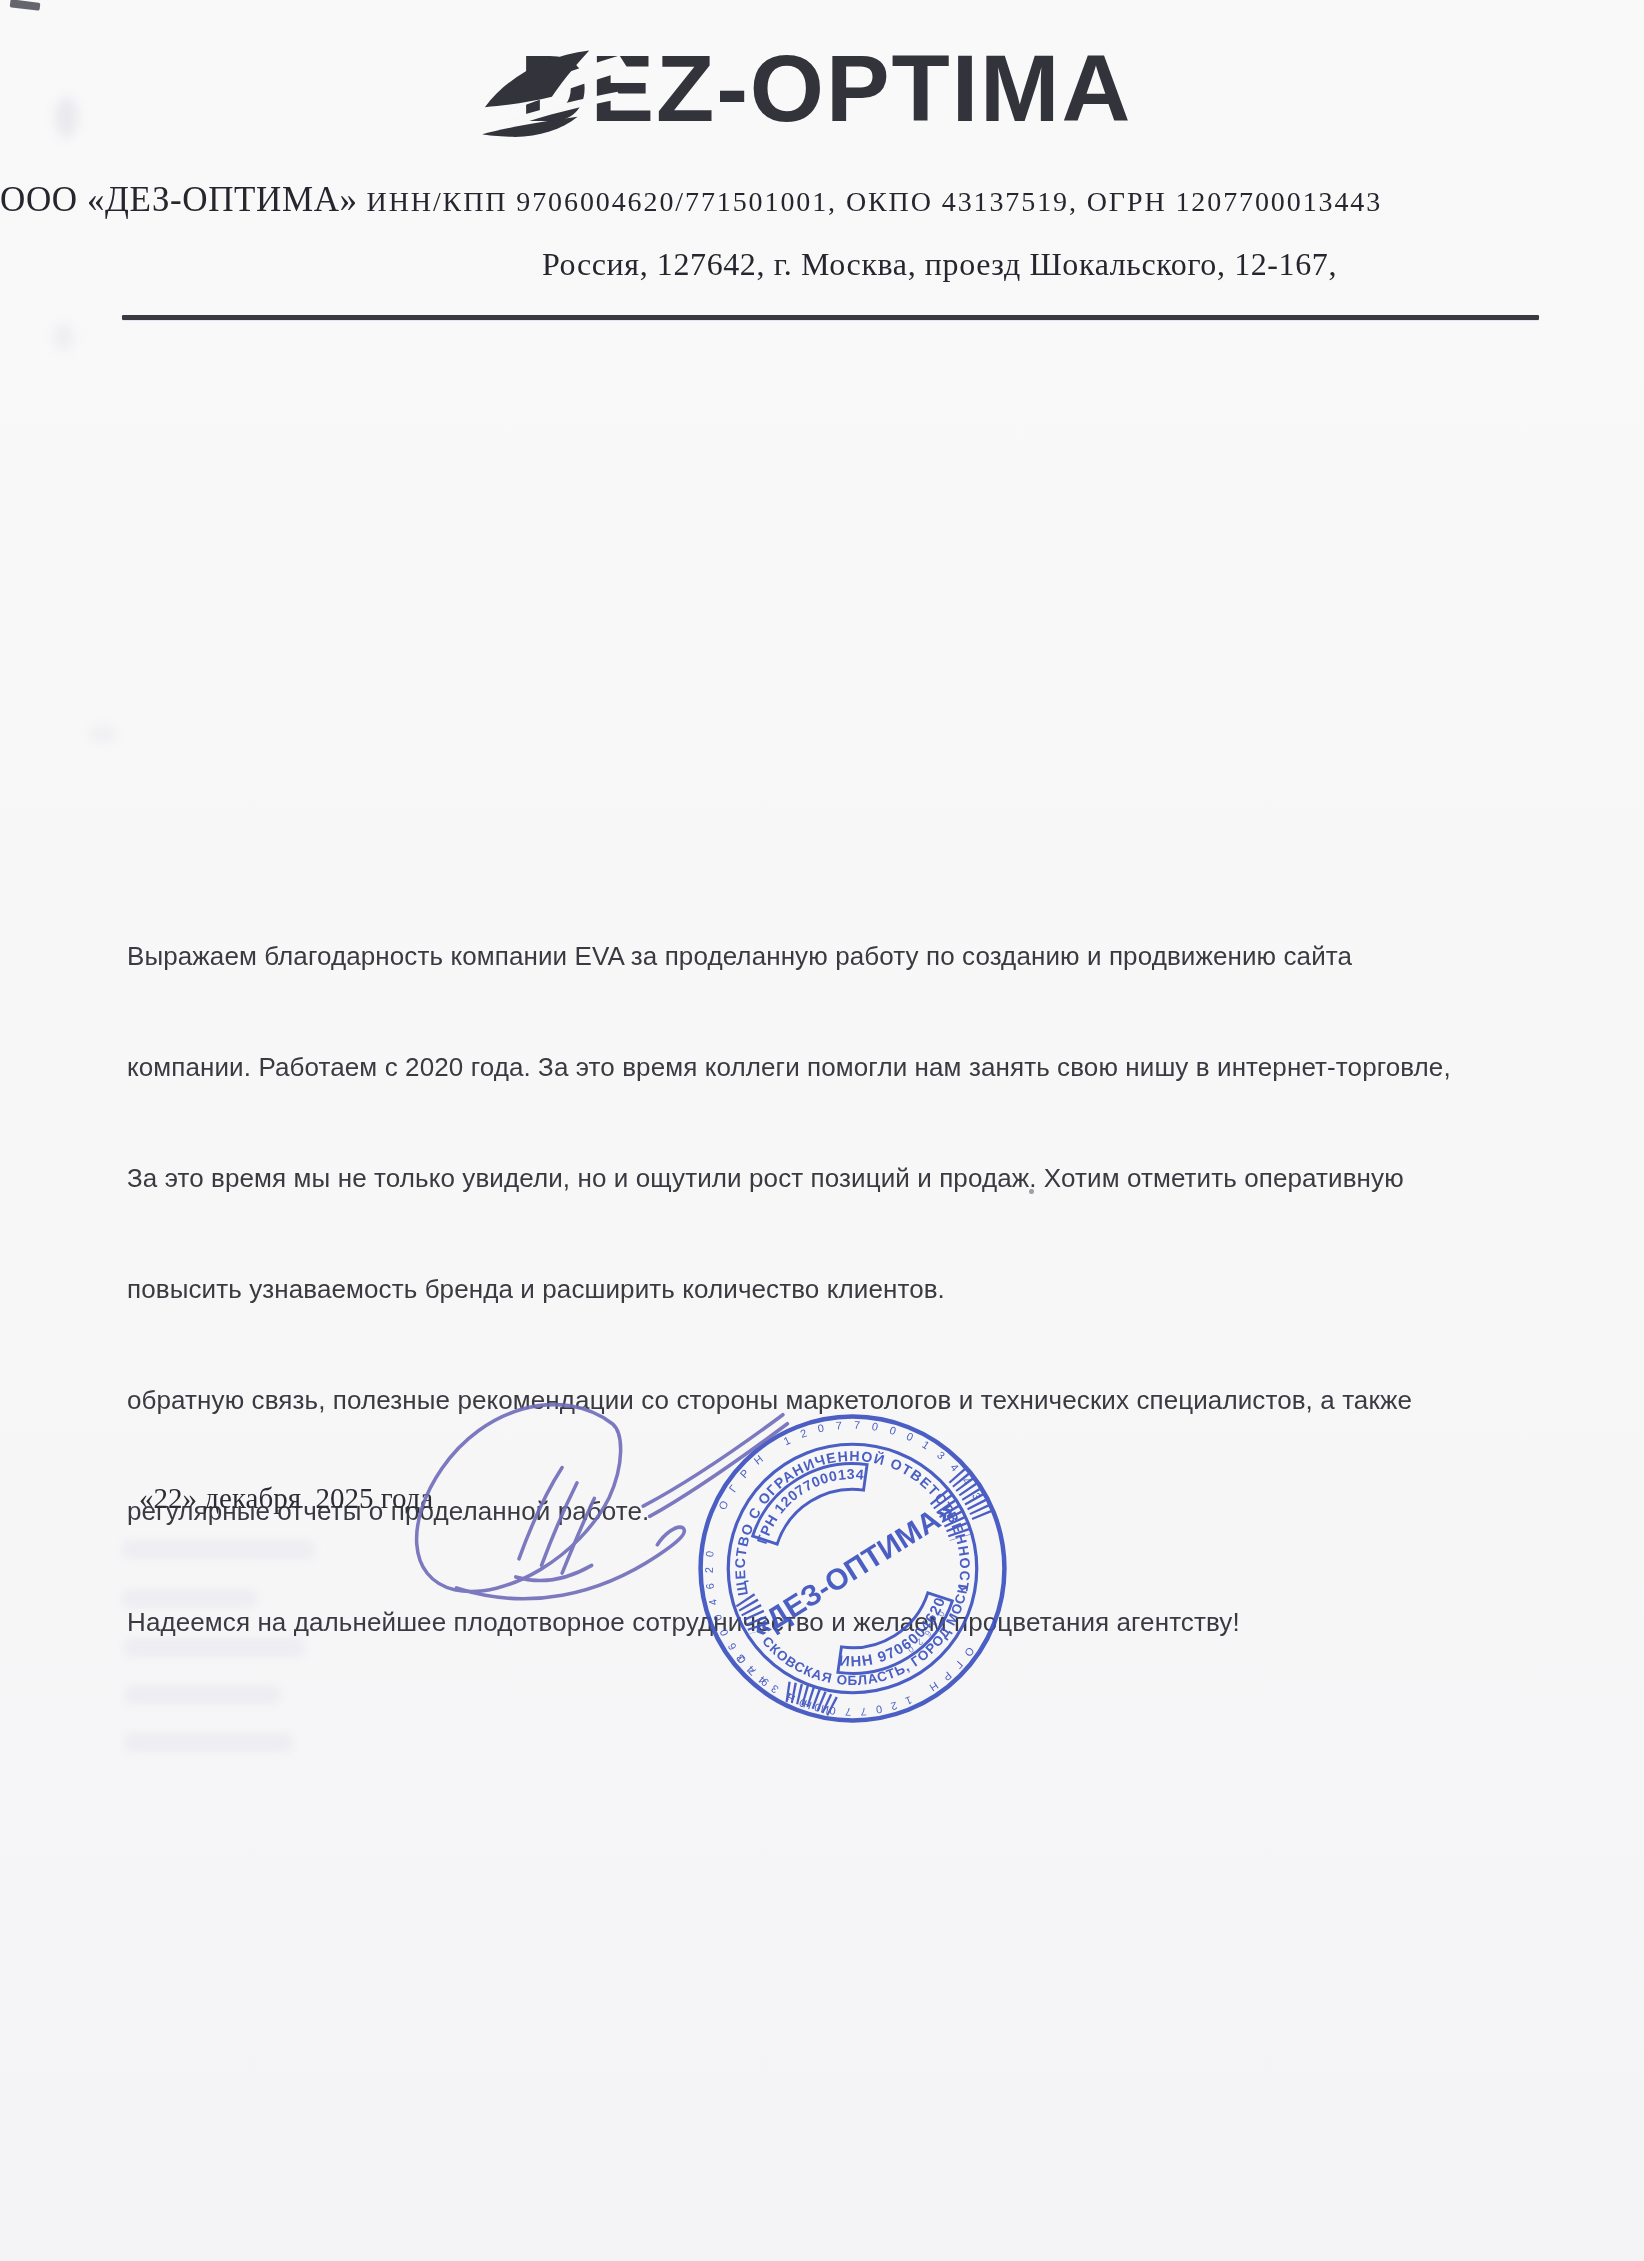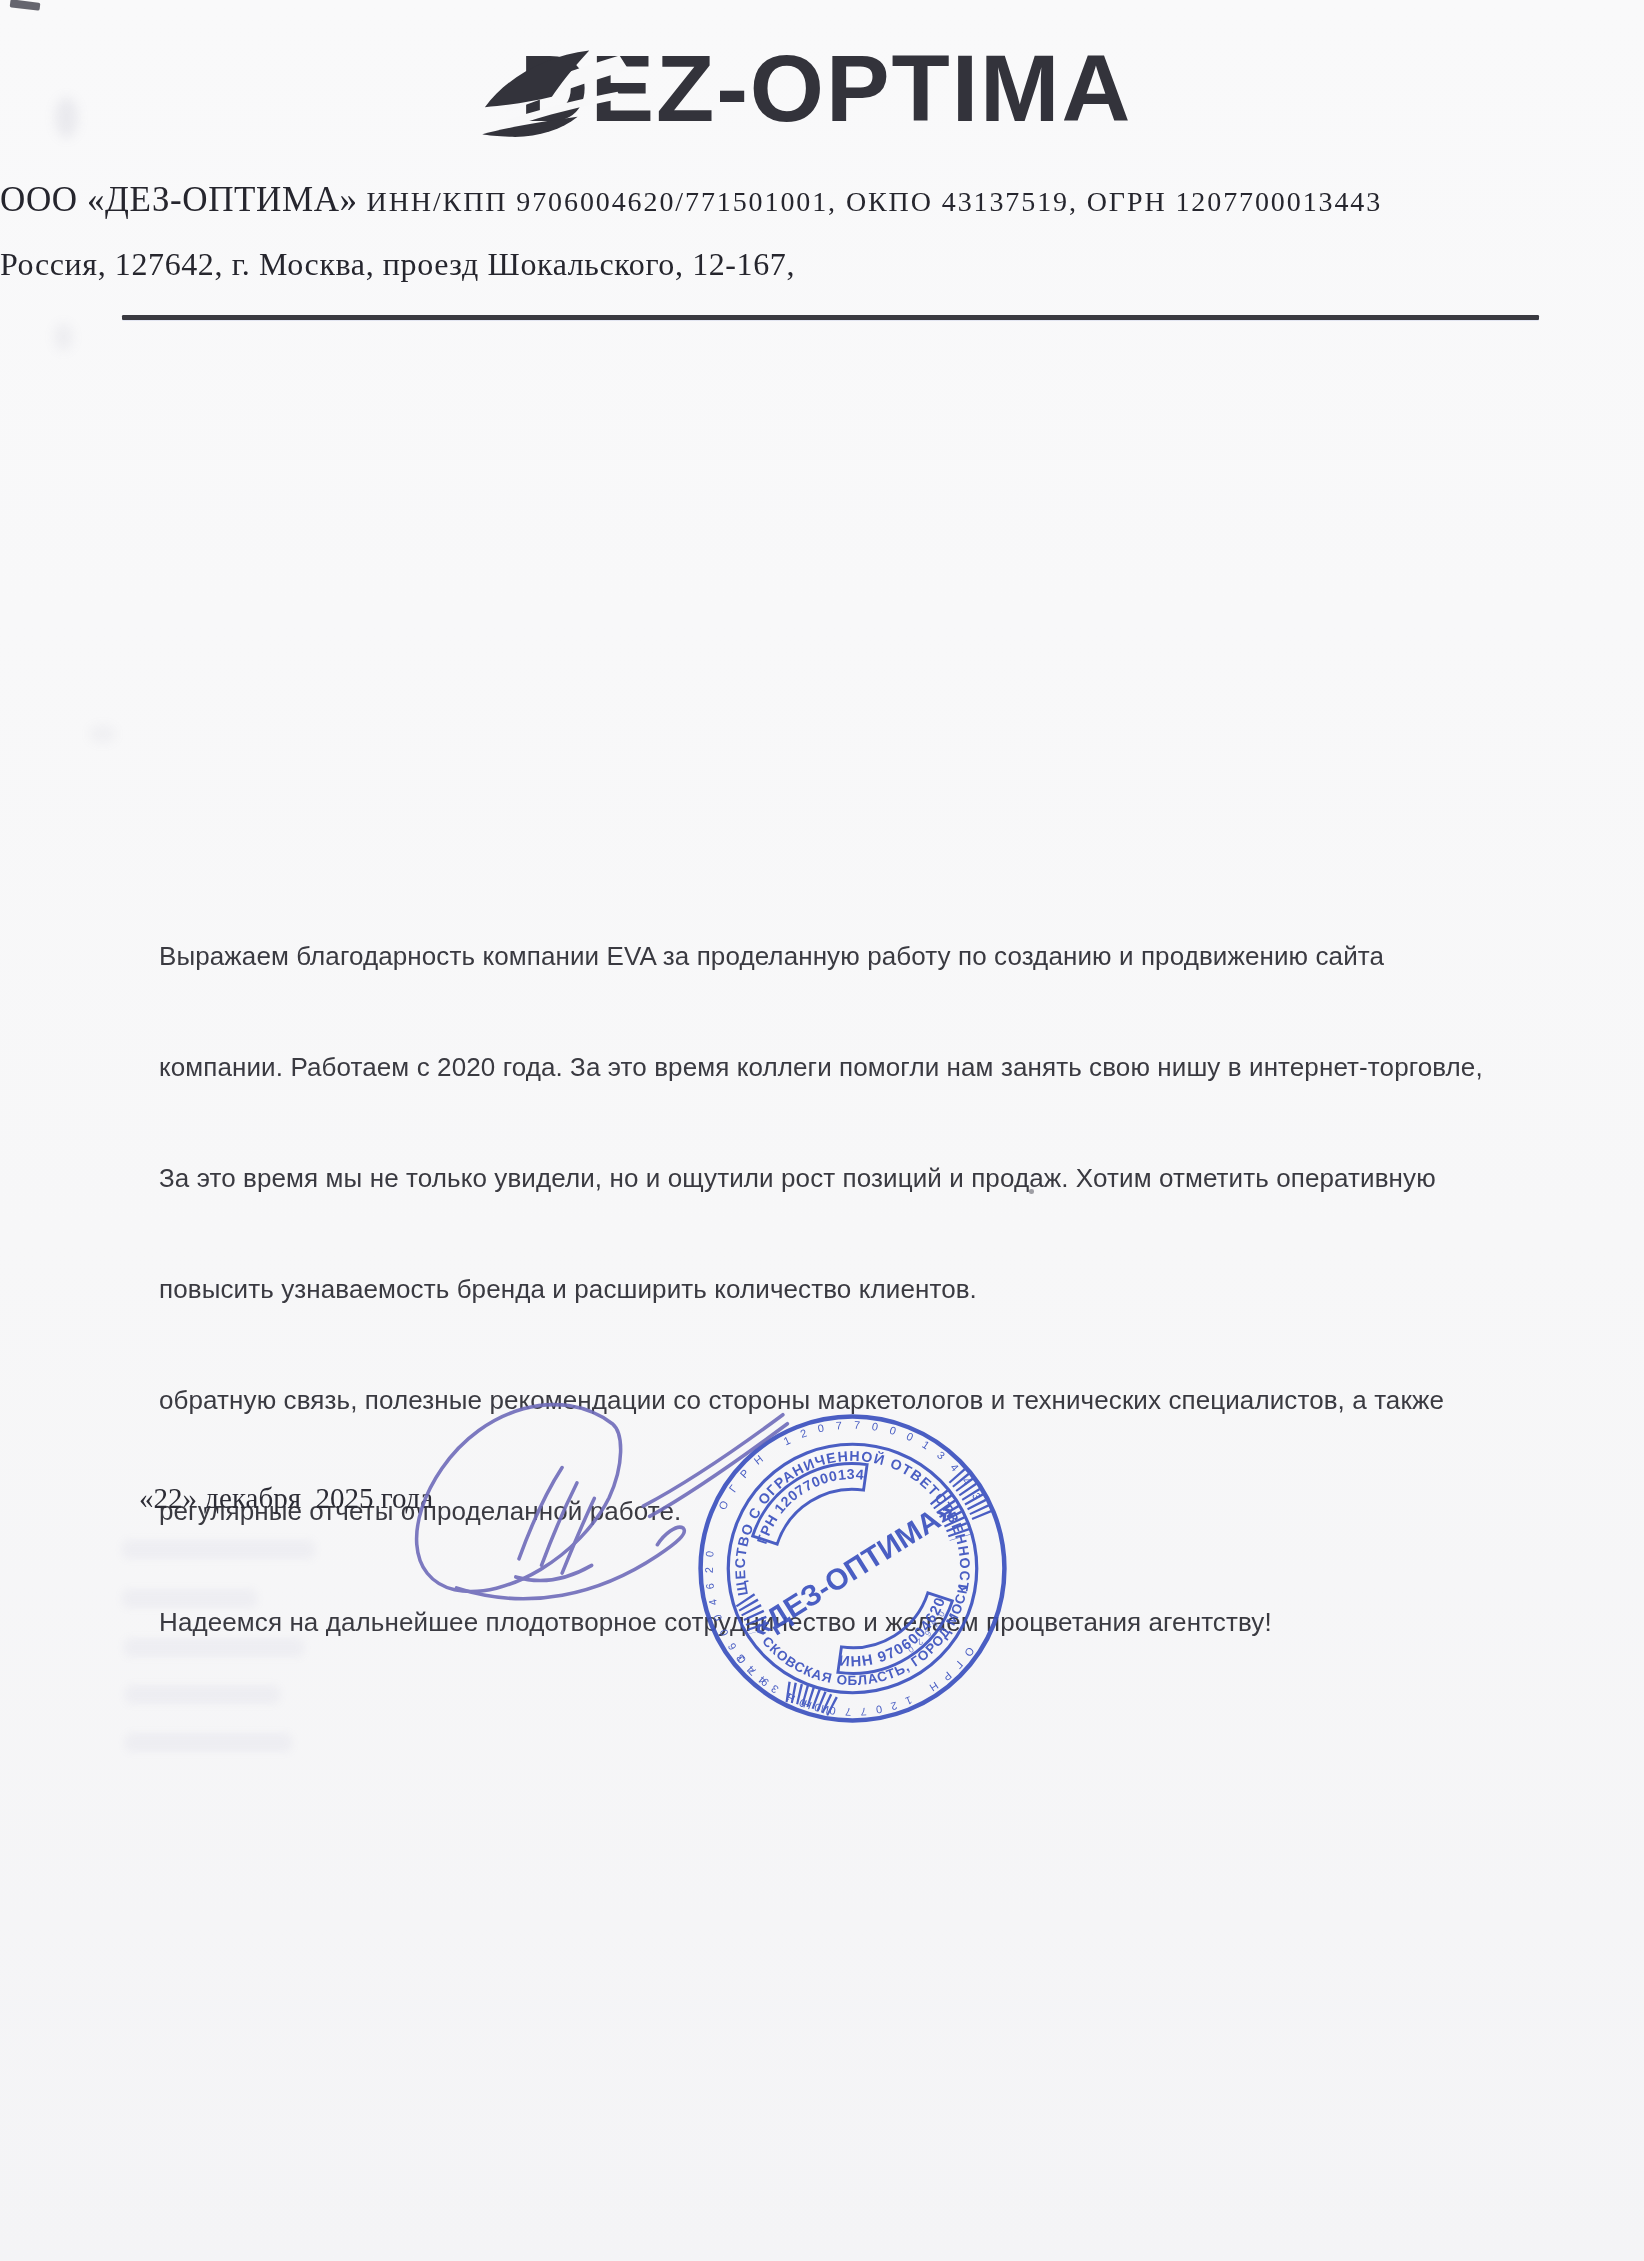--- a/index.html
+++ b/index.html
@@ -7,32 +7,32 @@
     --header-text:#26262e; --rule:#3a3a40; --paper:#f8f8f9; --logo:#33333b;
   }
   html,body{margin:0;padding:0;}
   .page{
     position:relative; width:1644px; height:2261px; overflow:hidden;
     background:linear-gradient(180deg,#f9f9fa 0%,#f7f7f8 55%,#f4f4f6 100%);
     font-family:"Liberation Sans",sans-serif;
   }
   .logo-svg{position:absolute; left:481px; top:31px; width:683px; height:113px; color:var(--logo);}
   .letterhead{
-    position:absolute; left:0; top:155px; width:1337px; text-align:left;
+    position:absolute; left:0; top:155px; width:1337px; text-align:right;
     font-family:"Liberation Serif",serif; color:var(--header-text); white-space:pre;
   }
   .h-line1{font-size:28px; letter-spacing:1.9px; line-height:46px;}
   .h-line1 .big{font-size:35px; letter-spacing:0.6px;}
   .h-line2{font-size:32px; line-height:35px; letter-spacing:0.6px;}
   .h-line3{font-size:27px; line-height:35px; font-weight:bold; letter-spacing:0.3px;}
   .rule{position:absolute; left:122px; top:315px; width:1417px; height:4.5px;
     background:var(--rule); border-radius:1.3px; box-shadow:0 0.6px 0 rgba(120,140,200,.35);}
   .body-text{
     position:absolute; left:127px; top:864px; width:1424px;
-    font-size:26px; line-height:37px; color:var(--text); letter-spacing:0.1px; white-space:pre;margin-left:32px;
+    font-size:26px; line-height:37px; color:var(--text); letter-spacing:0.1px; white-space:pre;
   }
   .date-line{
     position:absolute; left:124px; top:1482px; font-family:"Liberation Serif",serif;
     font-size:29px; color:#2c2c35; white-space:pre;margin-left:15px;
   }
   .stamp-svg{position:absolute; left:698px; top:1414px; width:309px; height:309px;
     color:var(--stamp-ink); opacity:.92; filter:blur(0.3px);}
   .stamp-svg text{font-family:"Liberation Sans",sans-serif;}
   .sig-svg{position:absolute; left:387px; top:1372px; width:412px; height:303px;
     color:var(--signature-ink); opacity:.9; filter:blur(0.2px);}

